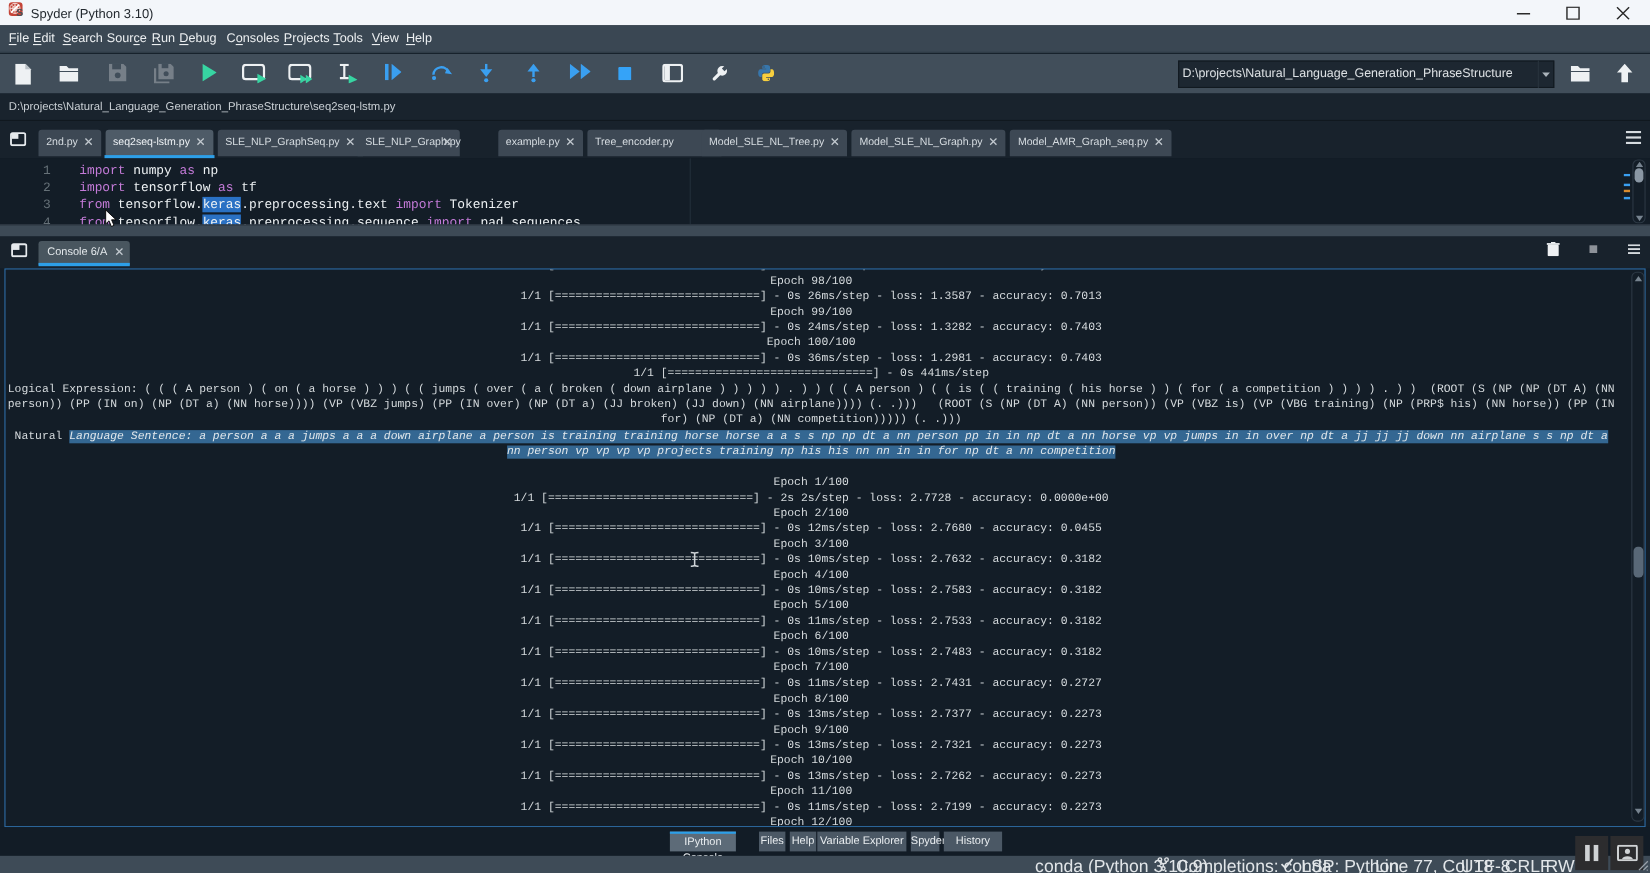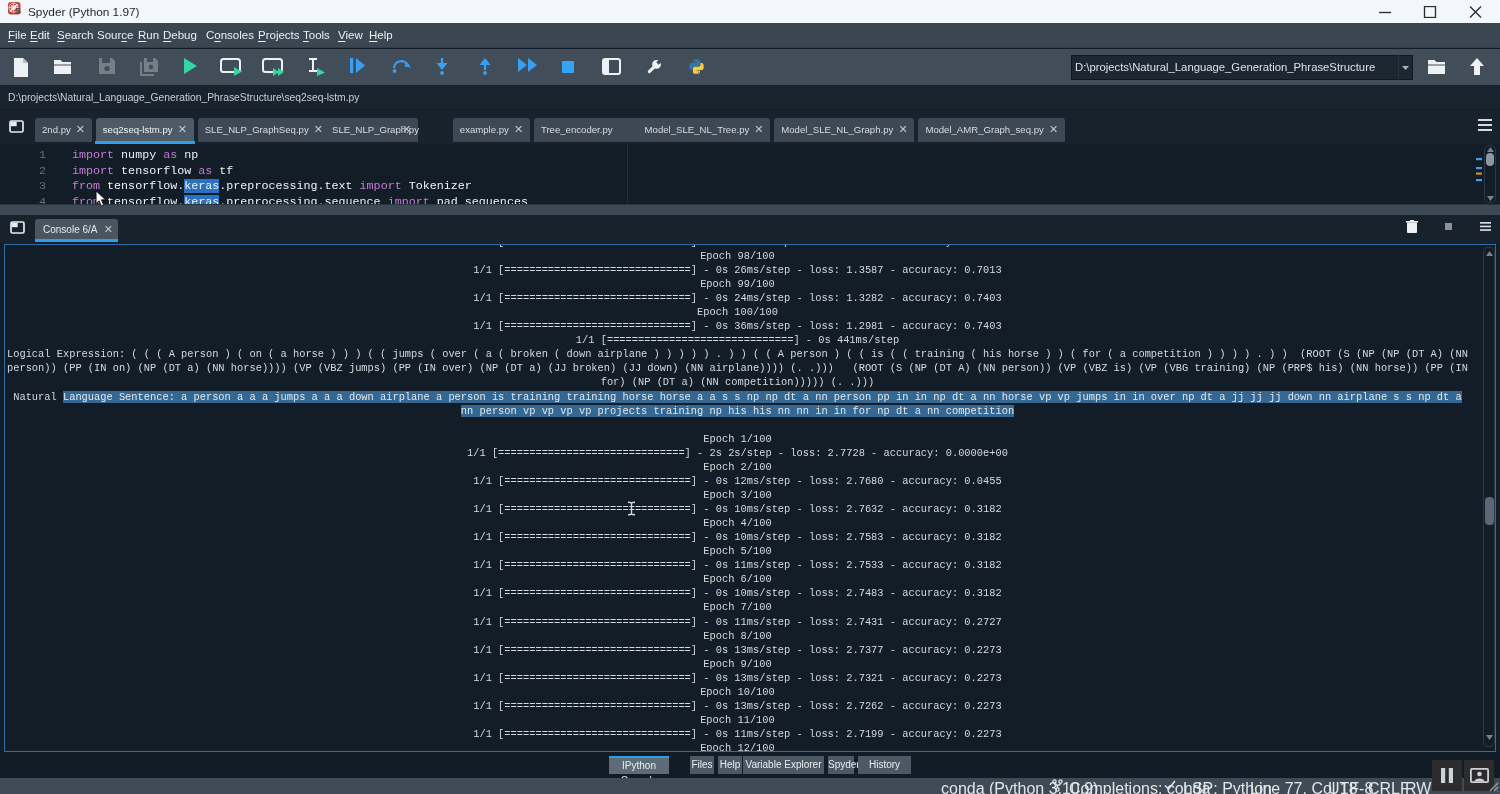--- a/index.html
+++ b/index.html
@@ -48,40 +48,40 @@
 #splitter { left:0; top:204px; width:1500px; height:11px; background:#3d4a56; border-top:1px solid #2b353f; }
 
 
 #constrip { left:0; top:215px; width:1500px; height:29px; background:#18222c; }
 #contab { left:35px; top:219px; width:83px; height:22px; border-radius:3px 3px 0 0; background:#49565f; }
 #contab .lbl { position:absolute; left:8px; top:5px; font-size:10px; color:#e4e9ec; }
 #conunderline { left:35px; top:239px; width:83px; height:3px; background:#2d9fe8; }
 
 #conbox { left:4px; top:244px; width:1492px; height:508px; background:#131d27; border:1px solid #2e6da6; overflow:hidden; }
 #contxt { position:absolute; left:2px; top:-10.2px; font-family:"Liberation Mono",monospace; font-size:10.36px; line-height:14.06px; color:#d5dadd; white-space:pre;text-align:center; }
-.sel { background:#346792; color:#e2e8ec; }
+.sel { background:#346792; color:#e2e8ec;font-style:italic; }
 
 
 #consb { left:1483px; top:247px; width:12px; height:500px; border:1px solid #2c3844; border-radius:5px; }
 #conthumb { left:1484.5px; top:497px; width:9px; height:28px; background:#596877; border-radius:4px; }
 
 
 #pbrow { left:0; top:752px; width:1500px; height:26px; background:#121c26; }
 .pb { position:absolute; top:756px; height:18px; background:#4b5865; color:#e9edf0; font-size:10px; text-align:center; }
 .pb.active { background:#5d6b78; border-top:2px solid #2d9fe8; }
 
 
 #statusbar { left:0; top:778px; width:1500px; height:16px; background:#3e4b57; }
 .st { position:absolute; top:780px; font-size:16px; color:#e2e6e9; white-space:nowrap; }
 </style>
 </head>
 <body>
 <div id="app">
   <div class="abs" id="titlebar"></div>
-  <div class="abs" id="titletext">Spyder (Python 1.97)</div>
+  <div class="abs" id="titletext">Spyder (Python 3.10)</div>
 
   <div class="abs" id="menubar">
     <span class="mi" style="left:8px"><span class="mn">F</span>ile</span>
     <span class="mi" style="left:30px"><span class="mn">E</span>dit</span>
     <span class="mi" style="left:57px"><span class="mn">S</span>earch</span>
     <span class="mi" style="left:97px">Sour<span class="mn">c</span>e</span>
     <span class="mi" style="left:138px"><span class="mn">R</span>un</span>
     <span class="mi" style="left:163px"><span class="mn">D</span>ebug</span>
     <span class="mi" style="left:206px">C<span class="mn">o</span>nsoles</span>
     <span class="mi" style="left:258px"><span class="mn">P</span>rojects</span>

